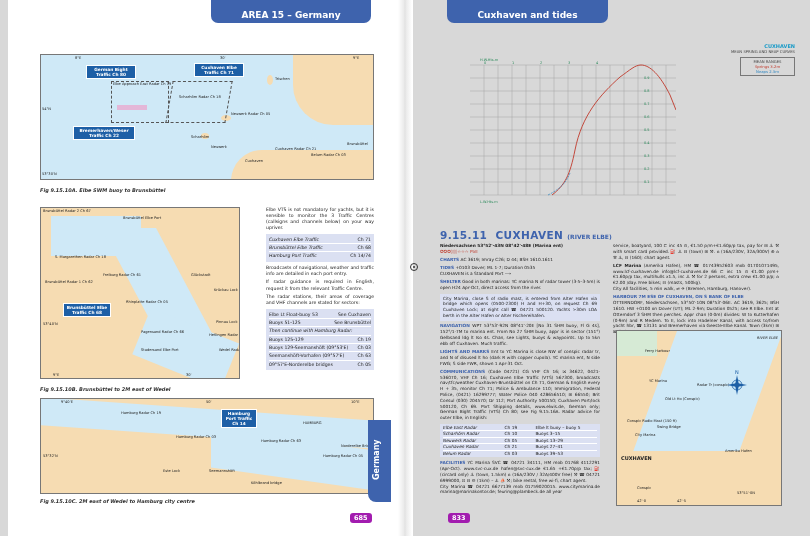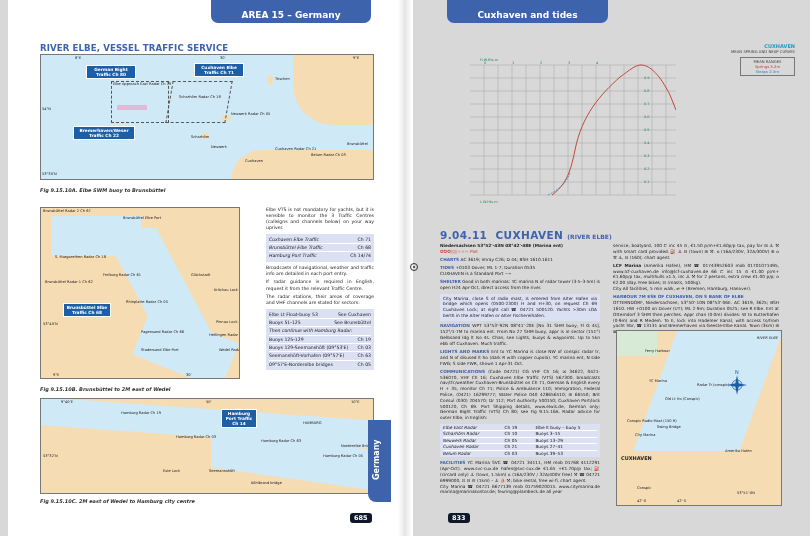--- a/index.html
+++ b/index.html
@@ -18,35 +18,34 @@
 .mtxt{position:absolute;font-size:3.6px;color:#222;white-space:nowrap}
 .land{position:absolute;background:#f6dcb2}
 .textcol{position:absolute;font-size:4.6px;line-height:6.1px;color:#222}
 .textcol p{margin-bottom:2.5px;text-align:justify}
 .tbl{background:#dbe0f2;padding:2px 3px;margin-bottom:3px}
 .tbl .row{display:flex;justify-content:space-between;line-height:7.3px;border-bottom:1px solid #fff}
 .tbl .row:last-child{border-bottom:none}
 .it{font-style:italic}
 .side-tab{position:absolute;left:360px;top:420px;width:23px;height:82px;background:#3e63ad;border-radius:0 0 0 8px}
 .side-tab span{position:absolute;left:4px;top:60px;transform:rotate(-90deg);transform-origin:0 0;color:#fff;font-weight:bold;font-size:8px;white-space:nowrap}
-.pagenum{position:absolute;top:513px;background:#0f172a;color:#fff;font-weight:bold;font-size:6.5px;border-radius:3px;padding:1px 4px}
+.pagenum{position:absolute;top:513px;background:#a21caf;color:#fff;font-weight:bold;font-size:6.5px;border-radius:3px;padding:1px 4px}
 .target{position:absolute;top:263px;width:8px;height:8px;border:1px solid #333;border-radius:50%}
 .target:after{content:"";position:absolute;left:2px;top:2px;width:2px;height:2px;background:#333;border-radius:50%}
 .chart{position:absolute;left:470px;top:55px;width:206px;height:150px}
 .sub-head{color:#3e63ad;font-weight:bold}
 h2.port{position:absolute;left:440px;top:229px;font-size:10.5px;color:#3e63ad;font-weight:bold;letter-spacing:.4px}
 h2.port small{font-size:6px;letter-spacing:0}
 .legend{position:absolute;left:710px;top:43px;width:85px;font-size:3.8px;color:#444;text-align:right}
 </style>
 </head>
 <body>
 
 <div class="page" id="left">
   <div class="tab-head">AREA 15 – Germany</div>
-  <div class="sec-title">RIVER ELBE, VESSEL TRAFFIC SERVICE</div>
 
   <div class="map" style="left:32px;top:54px;width:334px;height:126px;">
     <div class="land" style="left:252px;top:0;width:82px;height:70px;border-radius:0 0 0 40px;"></div>
     <div class="land" style="left:190px;top:95px;width:144px;height:31px;border-radius:60px 0 0 0;"></div>
     <div class="land" style="left:180px;top:60px;width:10px;height:6px;border-radius:50%;"></div>
     <div class="land" style="left:160px;top:78px;width:8px;height:6px;border-radius:50%;"></div>
     <div class="land" style="left:226px;top:20px;width:6px;height:10px;border-radius:50%;"></div>
     <div class="lbl-box" style="left:45px;top:10px;width:50px;">German Bight Traffic Ch 80</div>
     <div class="lbl-box" style="left:153px;top:8px;width:50px;">Cuxhaven Elbe Traffic Ch 71</div>
     <div class="lbl-box" style="left:32px;top:71px;width:62px;">Bremerhaven/Weser Traffic Ch 22</div>
@@ -231,21 +230,21 @@
 <div class="legend">
   <div style="color:#1a9bc8;font-weight:bold;font-size:5px;">CUXHAVEN</div>
   <div>MEAN SPRING AND NEAP CURVES</div>
   <div style="border:1px solid #777;margin:3px 0 0 30px;padding:1px;text-align:center;">
     <div>MEAN RANGES</div>
     <div style="color:#c0392b">Springs 3.2m</div>
     <div style="color:#2e86c1">Neaps 2.3m</div>
   </div>
 </div>
 
-<h2 class="port"><span>9.04.11</span>&nbsp;&nbsp;<span>CUXHAVEN</span> <small>(RIVER ELBE)</small></h2>
+<h2 class="port"><span>9.15.11</span>&nbsp;&nbsp;<span>CUXHAVEN</span> <small>(RIVER ELBE)</small></h2>
 
 <div class="textcol" style="left:440px;top:243px;width:160px;font-size:4.3px;line-height:5.8px;">
   <p style="font-weight:bold;margin-bottom:0">Niedersachsen 53°52'·43N 08°42'·48E (Marina ent)</p>
   <p style="color:#c0392b">✪✪✪◊◊◊☆☆☆ PoE</p>
   <p><span class="sub-head">CHARTS</span> <span>AC 3619; Imray C26; D 44; BSH 1610.1611</span></p>
   <p style="margin-bottom:0"><span class="sub-head">TIDES</span> <span>+0103 Dover; ML 1·7; Duration 0535</span></p>
   <p>CUXHAVEN is a Standard Port ⟶</p>
   <p><span class="sub-head">SHELTER</span> <span>Good in both marinas: YC marina N of radar tower (3·5–3·5m) is open H24 Apr-Oct, direct access from the river.</span></p>
   <p class="tbl">City Marina, close S of radio mast, is entered from Alter Hafen via bridge which opens (0500-2300) H and H+30, on request Ch 69 Cuxhaven Lock; at night call ☎ 04721 500120. Yachts &gt;30m LOA berth in the Alter Hafen or Alter Fischereihafen.</p>
   <p><span class="sub-head">NAVIGATION</span> <span>WPT 53°53'·92N 08°41'·20E [No 31 SHM buoy, Fl G 4s], 152°/1·7M to marina ent. From No 27 SHM buoy, appr is in sector (151°) Gelbsand ldg lt Iso 4s. Chan, see Lights, buoys &amp; waypoints. Up to 5kn ebb off Cuxhaven. Much traffic.</span></p>

